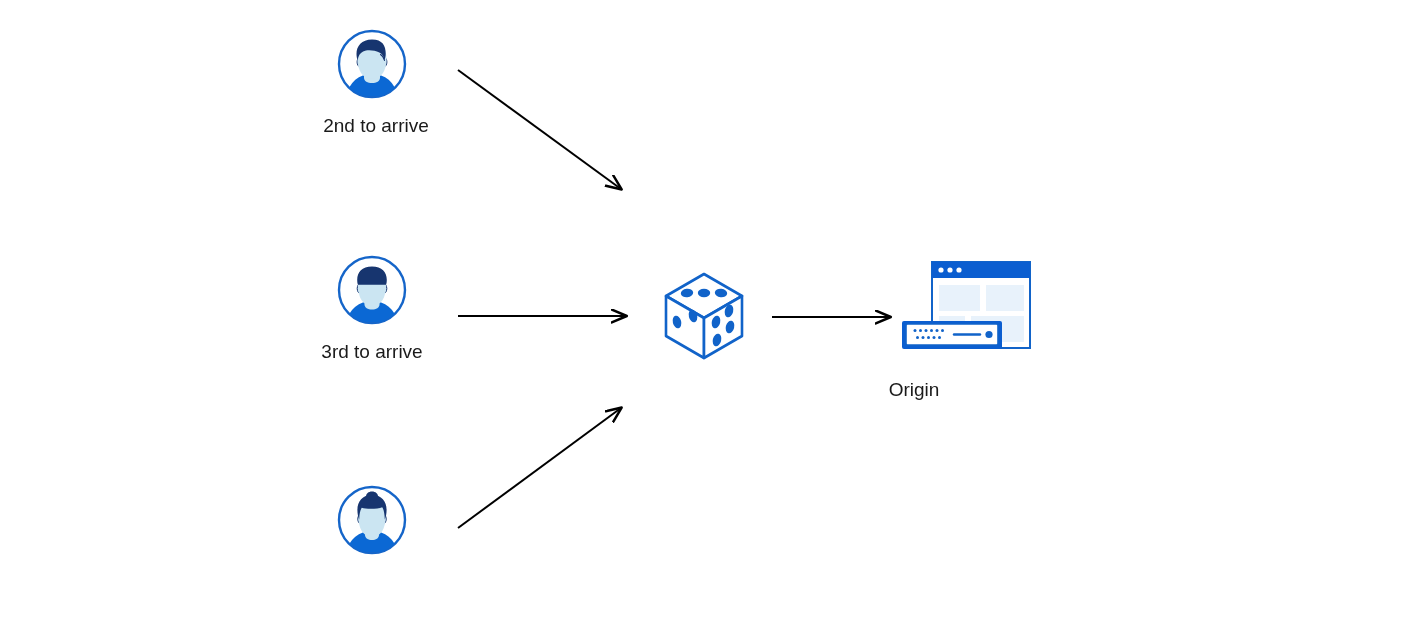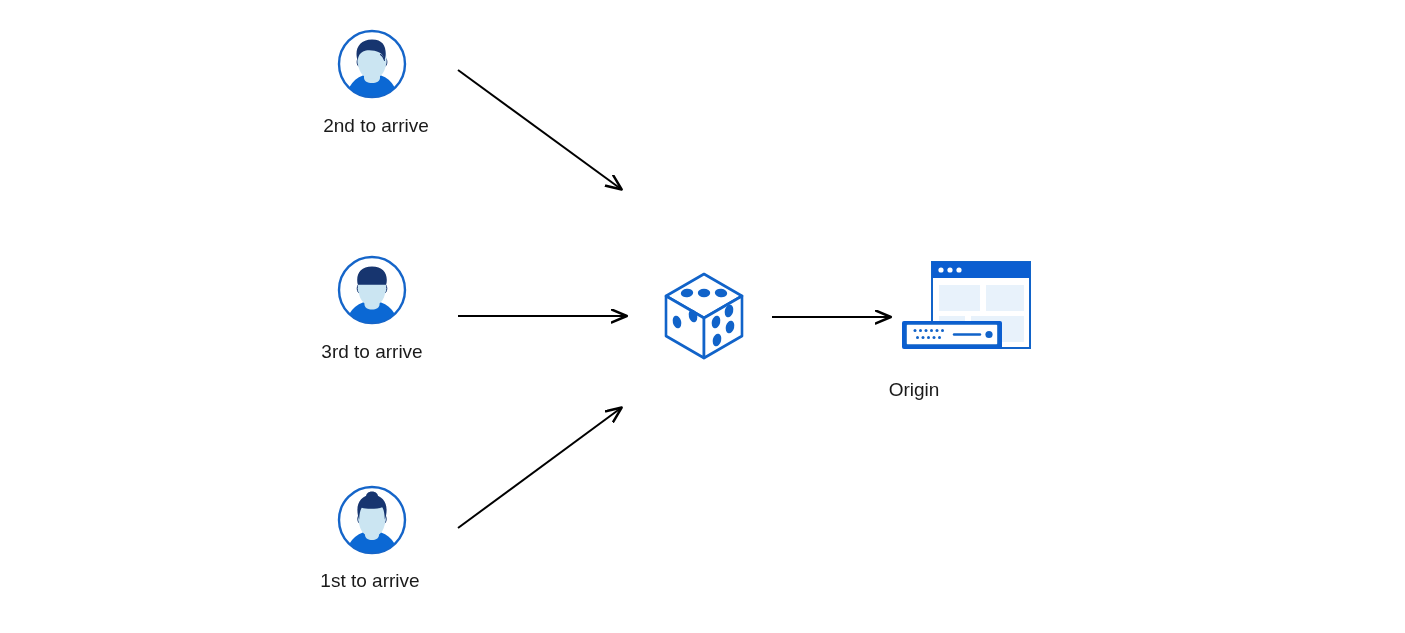--- a/index.html
+++ b/index.html
@@ -130,21 +130,20 @@
         <path d="M29 40 h14 v11 c0 3 -3.2 5 -7 5 s-7 -2 -7 -5 z" fill="#cbe5f2"></path>
         <path d="M29 45 q7 5 14 0 v3 q-7 5 -14 0 z" fill="#a7cfe3"></path>
         <ellipse cx="25" cy="35" rx="3.2" ry="5" fill="#cbe5f2" stroke="#17356f" stroke-width="1"></ellipse>
         <ellipse cx="47" cy="35" rx="3.2" ry="5" fill="#cbe5f2" stroke="#17356f" stroke-width="1"></ellipse>
         <path d="M36 15 c-9.4 0 -13.6 7.4 -13.6 18 c0 11 4.7 20 13.6 20 s13.6 -9 13.6 -20 c0 -10.6 -4.2 -18 -13.6 -18 z" fill="#cbe5f2"></path>
         <path d="M36 11 c-9.6 0 -14.6 6.2 -14.6 15 c0 4 0.8 7.4 1.8 9.4 c0.2 -5.6 1 -9.6 2.6 -11.6 c4.2 1.4 16 1.4 20.4 -0.6 c1.6 2.2 2.4 6.4 2.6 12.2 c1 -2 1.8 -5.4 1.8 -9.4 c0 -8.8 -5 -15 -14.6 -15 z" fill="#17356f"></path>
         <path d="M36 7.5 c3.6 0 6 2.2 6 5 c0 2.6 -2.4 4.6 -6 4.6 s-6 -2 -6 -4.6 c0 -2.8 2.4 -5 6 -5 z" fill="#17356f"></path>
       </g>
     </svg>
   </div>
-  <div class="node-label" id="label-1st">1st to arrive</div>
 
   <div class="icon-wrap" id="dice-node">
     <svg width="88" height="92" viewBox="0 0 88 92">
       <g stroke="#1163c9" stroke-width="2.6" stroke-linejoin="round" fill="#ffffff">
         <path d="M44 4 L82 26 L44 48 L6 26 Z"></path>
         <path d="M6 26 L44 48 L44 88 L6 66 Z"></path>
         <path d="M82 26 L82 66 L44 88 L44 48 Z"></path>
       </g>
       <g fill="#1163c9">
         <ellipse cx="27" cy="23" rx="6.2" ry="4.2" transform="rotate(-6 27 23)"></ellipse>

